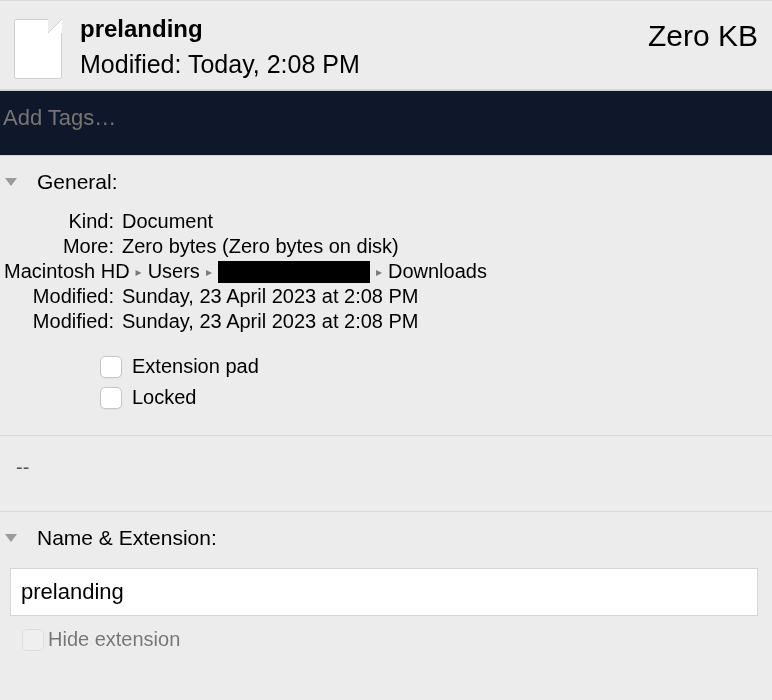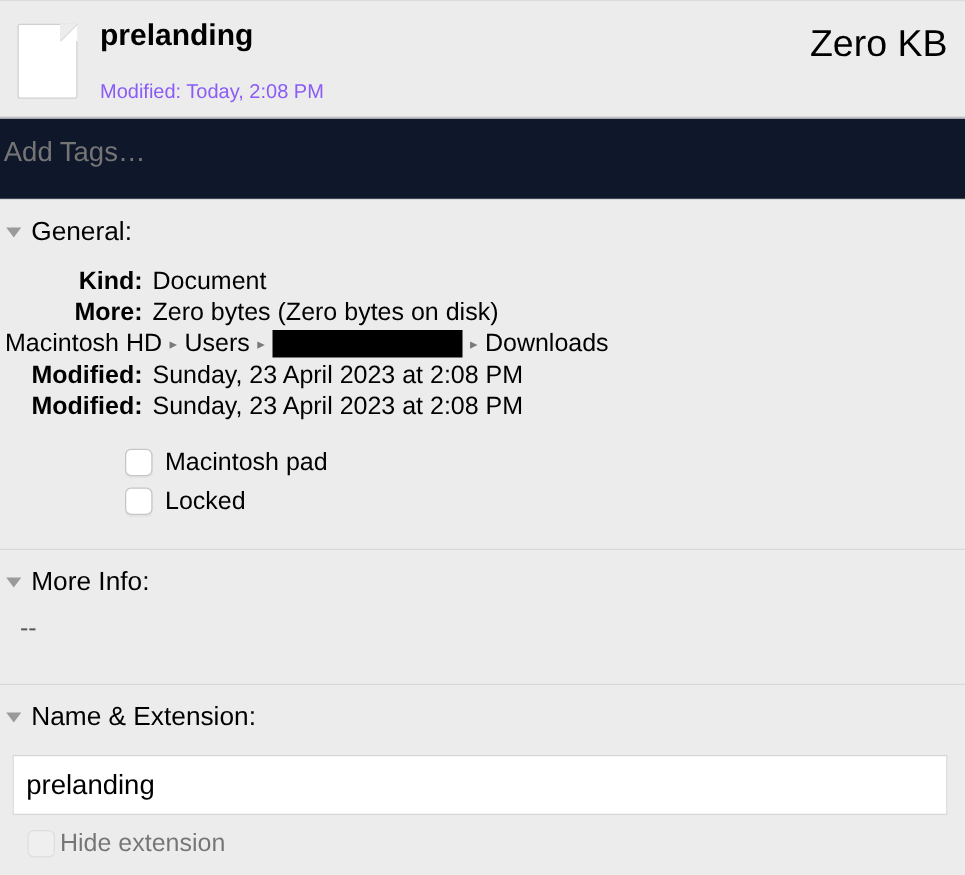--- a/index.html
+++ b/index.html
@@ -33,61 +33,60 @@
     }
     .file-icon::before {
       content: "";
       position: absolute;
       top: -1px; right: -1px;
       width: 14px; height: 14px;
       background: linear-gradient(135deg, #ececec 0 49%, #d0d0d0 50% 52%, #fff 53% 100%);
     }
     .header-text { flex: 1; }
     .file-title { font-size: 24px; font-weight: 700; color: #000; line-height: 1.2; }
-    .file-modified { font-size: 16px; color: #8b5cf6; margin-top: 21px; }
+    .file-modified { font-size: 25px; color: #000000; margin-top: 6px; }
     .file-size {
       position: absolute;
       right: 14px;
       top: 18px;
       font-size: 30px;
       color: #000;
     }
     .tags-field {
       background: #0f172a;
       width: 100%;
       border: none;
       border-top: 1px solid #d5d5d5;
       border-bottom: 1px solid #d5d5d5;
       padding: 14px 3px 24px 3px;
       font-size: 22px;
       color: #b9b9b9;
       outline: none;
       font-family: inherit;
     }
     .section { padding: 10px 4px 12px 4px; border-bottom: 1px solid #d8d8d8; }
-    .section-header { display: flex; align-items: center; gap: 6px; padding: 4px 0; cursor: default; }
+    .section-header { display: flex; align-items: center; gap: 18px; padding: 4px 0; cursor: default; }
     .disclosure {
       display: inline-block;
       width: 0; height: 0;
       border-left: 6px solid transparent;
       border-right: 6px solid transparent;
       border-top: 8px solid #9a9a9a;
       margin-right: 2px;
       margin-left: 1px;
     }
     .section-title { font-size: 21px; color: #000; }
     .general-body { padding: 10px 0 14px 0; }
     .info-row { display: flex; align-items: center; margin: 2px 0; }
     .info-label {
       width: 118px;
       text-align: right;
       color: #000;
       padding-right: 8px;
       flex-shrink: 0;
-      font-weight: bold;
     }
     .info-value { color: #000; display: flex; align-items: center; flex-wrap: wrap; white-space: nowrap; }
     .path-sep { color: #7a7a7a; font-size: 12px; padding: 0 6px; }
     .redact {
       display: inline-block;
       background: #000;
       width: 152px;
       height: 22px;
       vertical-align: middle;
     }
@@ -170,34 +169,30 @@
     <div class="info-row">
       <div class="info-label">Modified:</div>
       <div class="info-value">Sunday, 23 April 2023 at 2:08 PM</div>
     </div>
     <div class="info-row">
       <div class="info-label">Modified:</div>
       <div class="info-value">Sunday, 23 April 2023 at 2:08 PM</div>
     </div>
     <div class="checkbox-row" style="margin-top:22px;">
       <input type="checkbox" class="mac-checkbox" style="">
-      <span class="checkbox-label">Macintosh pad</span>
+      <span class="checkbox-label">Extension pad</span>
     </div>
     <div class="checkbox-row">
       <input type="checkbox" class="mac-checkbox" style="">
       <span class="checkbox-label">Locked</span>
     </div>
   </div>
 </div>
 
 <div class="section">
-  <div class="section-header">
-    <span class="disclosure"></span>
-    <span class="section-title">More Info:</span>
-  </div>
   <div class="moreinfo-body">--</div>
 </div>
 
 <div class="section" style="border-bottom:none;">
   <div class="section-header">
     <span class="disclosure"></span>
     <span class="section-title">Name &amp; Extension:</span>
   </div>
   <div class="name-ext-body">
     <input class="name-input" value="prelanding" style="">

